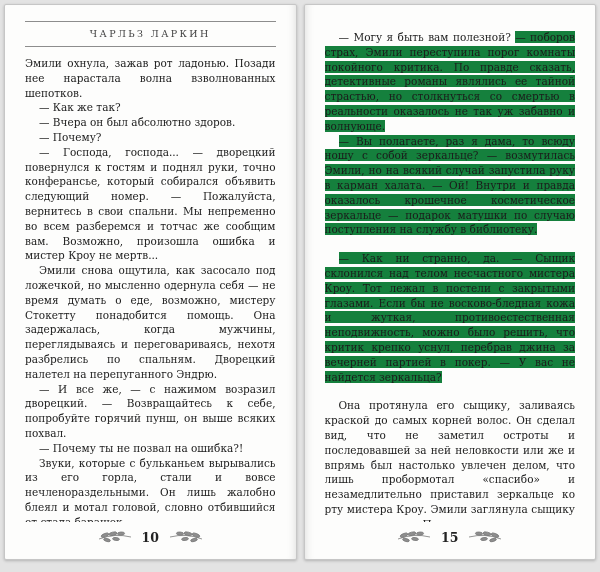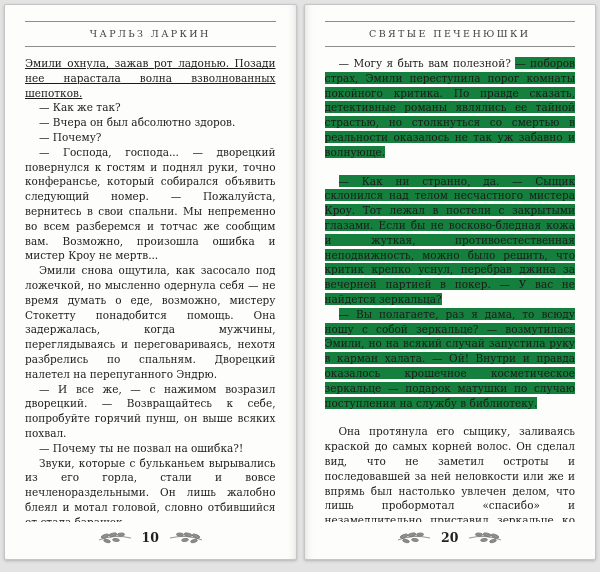--- a/index.html
+++ b/index.html
@@ -22,25 +22,25 @@
     border-top:1px solid #8d8d8d;border-bottom:1px solid #8d8d8d;
     text-align:center;padding:6px 0 7px;
     font-size:9.5px;letter-spacing:2.4px;color:#3f3f3f;white-space:nowrap;
   }
   .body-text{
     flex:1;margin-top:9px;
     font-size:10.5px;line-height:14.8px;color:#1b1b1b;
     text-align:justify;hyphens:auto;-webkit-hyphens:auto;overflow:hidden;
   }
   .para{margin:0;text-indent:14px;}
-  .para.noind{text-indent:0;text-decoration:underline;}
+  .para.noind{text-indent:0;}
   .para.space{margin-top:14px;}
   .hl{background:#15803d;}
   .page-footer{
-    display:flex;align-items:flex-end;justify-content:center;gap:9px;
+    display:flex;align-items:flex-start;justify-content:center;gap:9px;
     margin-top:8px;padding-bottom:2px;
   }
   .page-num{font-weight:bold;font-size:12.5px;color:#222;}
   .sprig{display:inline-flex;color:#7a7a7a;}
   .sprig svg{display:block;}
   .sprig.mirrored svg{transform:scaleX(-1);}
 </style>
 </head>
 <body>
 
@@ -82,41 +82,40 @@
             <ellipse cx="24" cy="3.6" rx="3.6" ry="1.6" transform="rotate(-4 24 3.6)"></ellipse>
             <ellipse cx="10" cy="10" rx="3.4" ry="1.5" transform="rotate(16 10 10)"></ellipse>
             <ellipse cx="19" cy="9" rx="3.4" ry="1.5" transform="rotate(8 19 9)"></ellipse>
           </g>
         </svg>
       </span>
     </div>
   </div>
 
   <div class="page page-right">
-    <div class="running-head">СВЯТЫЕ ПЕЧЕНЮШКИ</div>
     <div class="body-text">
         <p class="para"><span>— Могу я быть вам полезной? </span><span class="hl">— поборов страх, Эмили переступила порог комнаты покойного критика. По правде сказать, детективные романы являлись ее тайной страстью, но столкнуться со смертью в реальности оказалось не так уж забавно и волнующе.</span></p>
+        <p class="para"><span class="hl">— Вы полагаете, раз я дама, то всюду ношу с собой зеркальце? — возмутилась Эмили, но на всякий случай запустила руку в карман халата. — Ой! Внутри и правда оказалось крошечное косметическое зеркальце — подарок матушки по случаю поступления на службу в библиотеку.</span></p>
         <p class="para space"><span class="hl">— Как ни странно, да. — Сыщик склонился над телом несчастного мистера Кроу. Тот лежал в постели с закрытыми глазами. Если бы не восково-бледная кожа и жуткая, противоестественная неподвижность, можно было решить, что критик крепко уснул, перебрав джина за вечерней партией в покер. — У вас не найдется зеркальца?</span></p>
-        <p class="para"><span class="hl">— Вы полагаете, раз я дама, то всюду ношу с собой зеркальце? — возмутилась Эмили, но на всякий случай запустила руку в карман халата. — Ой! Внутри и правда оказалось крошечное косметическое зеркальце — подарок матушки по случаю поступления на службу в библиотеку.</span></p>
         <p class="para space"><span>Она протянула его сыщику, заливаясь краской до самых корней волос. Он сделал вид, что не заметил остроты и последовавшей за ней неловкости или же и впрямь был настолько увлечен делом, что лишь пробормотал «спасибо» и незамедлительно приставил зеркальце ко рту мистера Кроу. Эмили заглянула сыщику за плечо. Поверхность зеркальца подернулась легчайшей дымкой.</span></p>
       </div>
     <div class="page-footer">
       <span class="sprig">
         <svg width="36" height="14" viewBox="0 0 36 14">
           <g stroke="#7a7a7a" fill="#8e8e8e" stroke-width="0.8">
             <path d="M2 9 Q18 3 34 7" fill="none"></path>
             <ellipse cx="8" cy="5.2" rx="4" ry="1.7" transform="rotate(-22 8 5.2)"></ellipse>
             <ellipse cx="16" cy="3.8" rx="4" ry="1.7" transform="rotate(-12 16 3.8)"></ellipse>
             <ellipse cx="24" cy="3.6" rx="3.6" ry="1.6" transform="rotate(-4 24 3.6)"></ellipse>
             <ellipse cx="10" cy="10" rx="3.4" ry="1.5" transform="rotate(16 10 10)"></ellipse>
             <ellipse cx="19" cy="9" rx="3.4" ry="1.5" transform="rotate(8 19 9)"></ellipse>
           </g>
         </svg>
       </span>
-      <span class="page-num">20</span>
+      <span class="page-num">15</span>
       <span class="sprig mirrored">
         <svg width="36" height="14" viewBox="0 0 36 14">
           <g stroke="#7a7a7a" fill="#8e8e8e" stroke-width="0.8">
             <path d="M2 9 Q18 3 34 7" fill="none"></path>
             <ellipse cx="8" cy="5.2" rx="4" ry="1.7" transform="rotate(-22 8 5.2)"></ellipse>
             <ellipse cx="16" cy="3.8" rx="4" ry="1.7" transform="rotate(-12 16 3.8)"></ellipse>
             <ellipse cx="24" cy="3.6" rx="3.6" ry="1.6" transform="rotate(-4 24 3.6)"></ellipse>
             <ellipse cx="10" cy="10" rx="3.4" ry="1.5" transform="rotate(16 10 10)"></ellipse>
             <ellipse cx="19" cy="9" rx="3.4" ry="1.5" transform="rotate(8 19 9)"></ellipse>
           </g>

